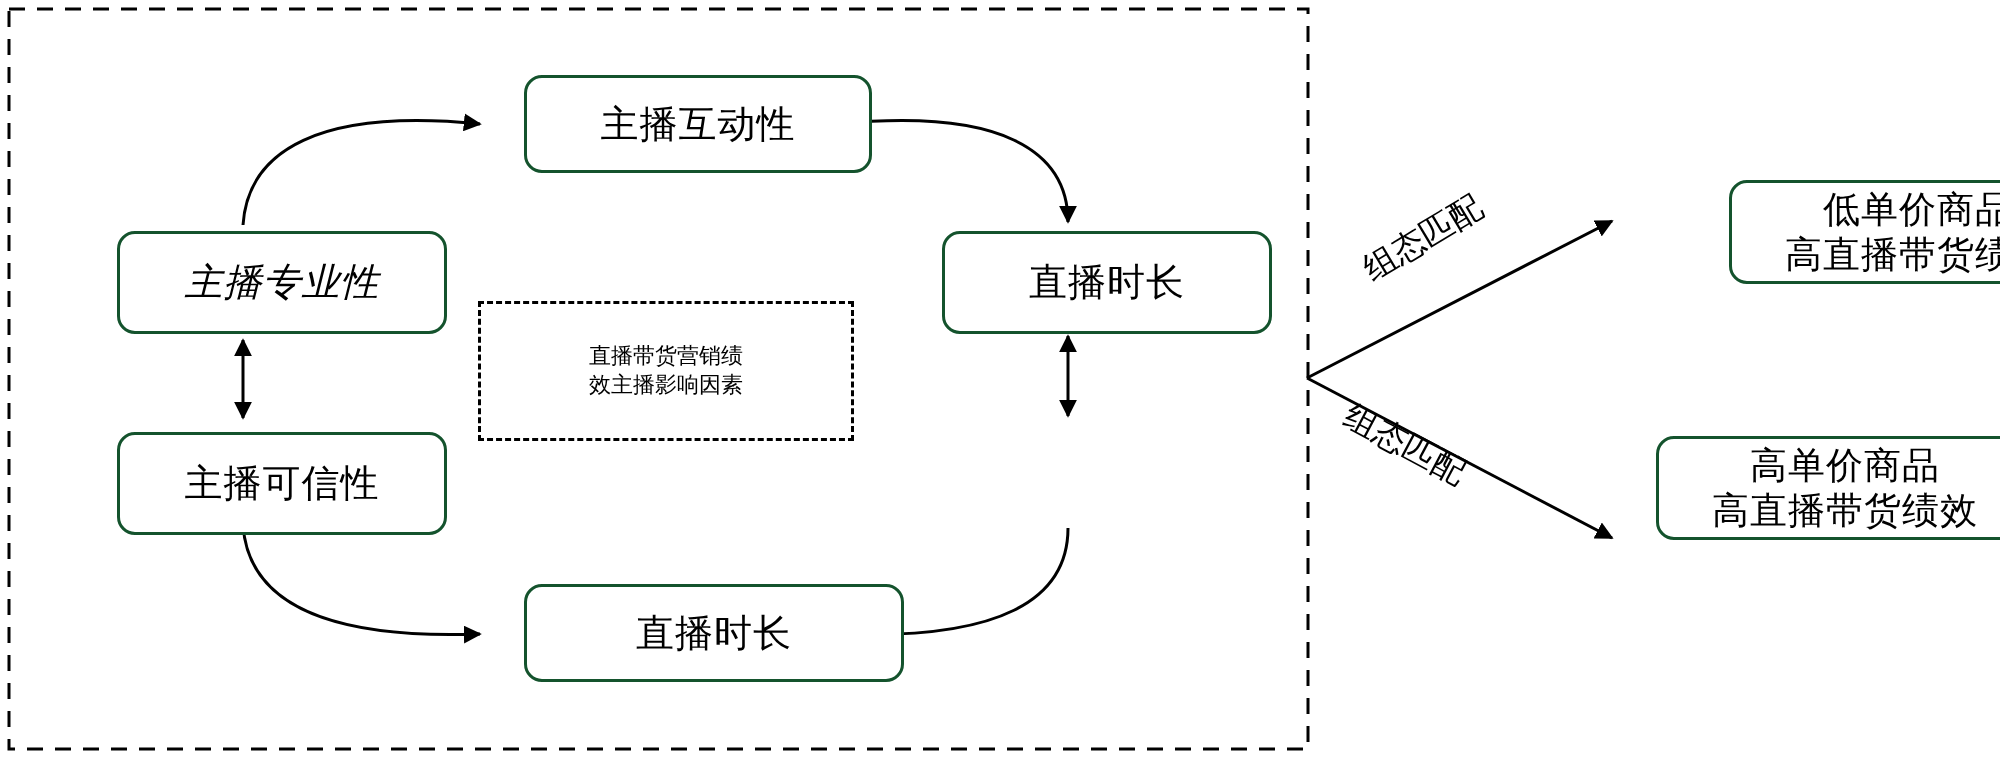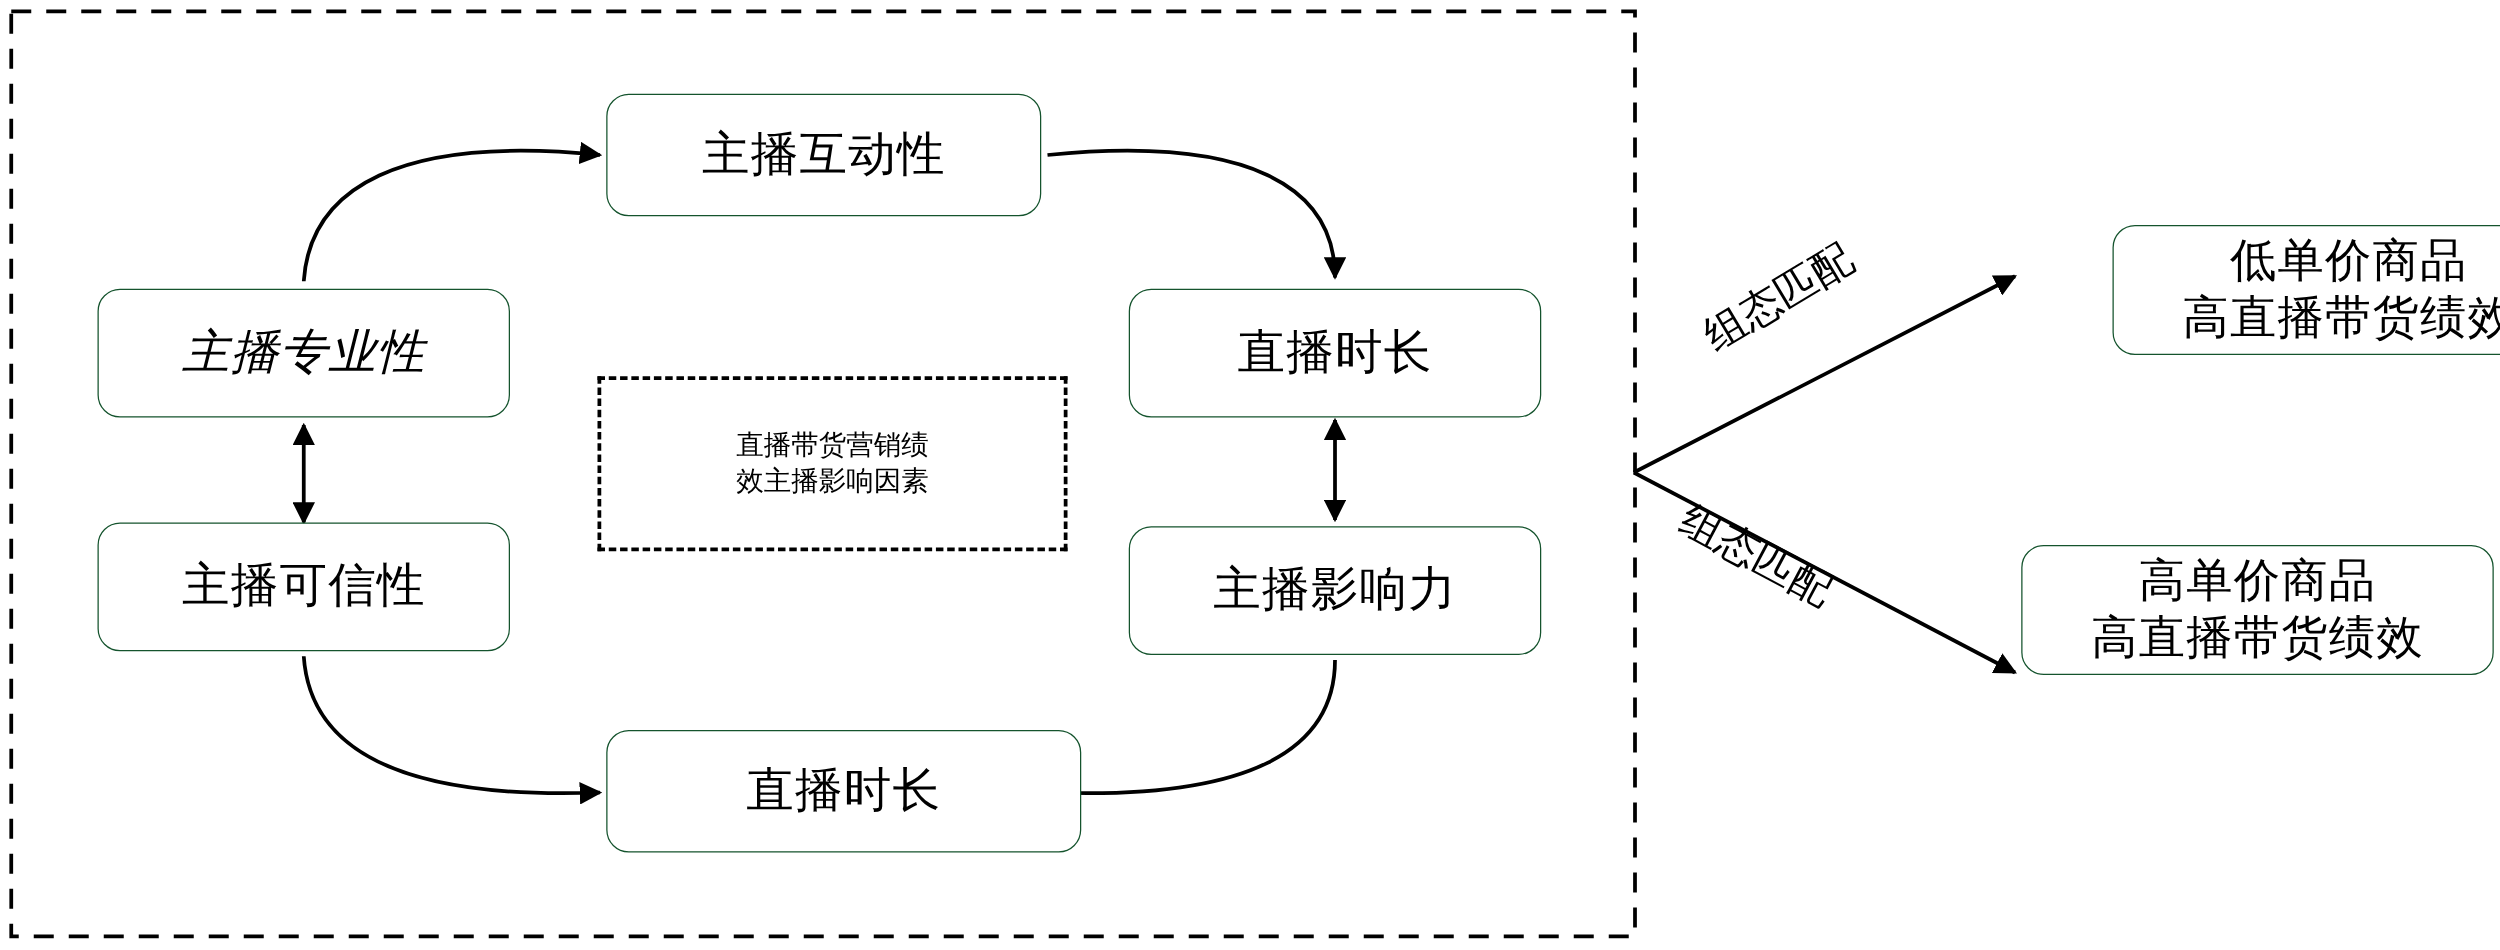--- a/index.html
+++ b/index.html
@@ -18,32 +18,33 @@
   #svg-layer {
     position: absolute;
     left: 0;
     top: 0;
     width: 2000px;
     height: 760px;
   }
   .node {
     position: absolute;
     box-sizing: border-box;
-    border: 1px solid #14532d;
+    border: 3px solid #14532d;
     border-radius: 18px;
     background: #ffffff;
     display: flex;
     align-items: center;
     justify-content: center;
     text-align: center;
     line-height: 1.18;
     color: #000000;
     font-size: 38px;
     letter-spacing: 1px;
     z-index: 3;
+    margin-left: 39px;
   }
   .node.two-line {
     line-height: 1.22;
     font-size: 37px;
   }
   .node-label {
     display: block;
     white-space: pre-line;
   }
   .center-box {
@@ -115,31 +116,28 @@
   </svg>
 
   <div class="node" id="node-interactivity" style="left:485px; top:75px; width:348px; height:98px;">
     <span class="node-label">主播互动性</span>
   </div>
 
   <div class="node" id="node-professionalism" style="left:78px; top:231px; width:330px; height:103px;font-style:italic;">
     <span class="node-label">主播专业性</span>
   </div>
 
-  <div class="node" id="node-credibility" style="left:78px; top:418px; width:330px; height:103px;">
+  <div class="node" id="node-credibility" style="left:78px; top:432px; width:330px; height:103px;">
     <span class="node-label">主播可信性</span>
   </div>
 
   <div class="node" id="node-attractiveness" style="left:903px; top:231px; width:330px; height:103px;">
     <span class="node-label">直播时长</span>
   </div>
 
-  <div class="node" id="node-influence" style="left:903px; top:421px; width:330px; height:103px;">
-    <span class="node-label">主播影响力</span>
-  </div>
 
   <div class="node" id="node-duration" style="left:485px; top:584px; width:380px; height:98px;">
     <span class="node-label">直播时长</span>
   </div>
 
   <div class="center-box" id="center-box" style="left:478px; top:301px; width:376px; height:140px;">
     <span class="node-label">直播带货营销绩
 效主播影响因素</span>
   </div>
 

